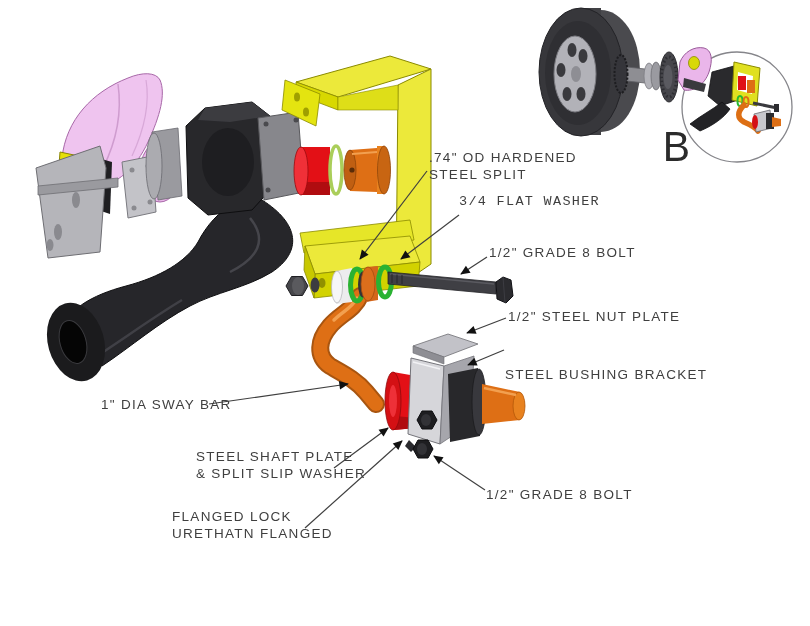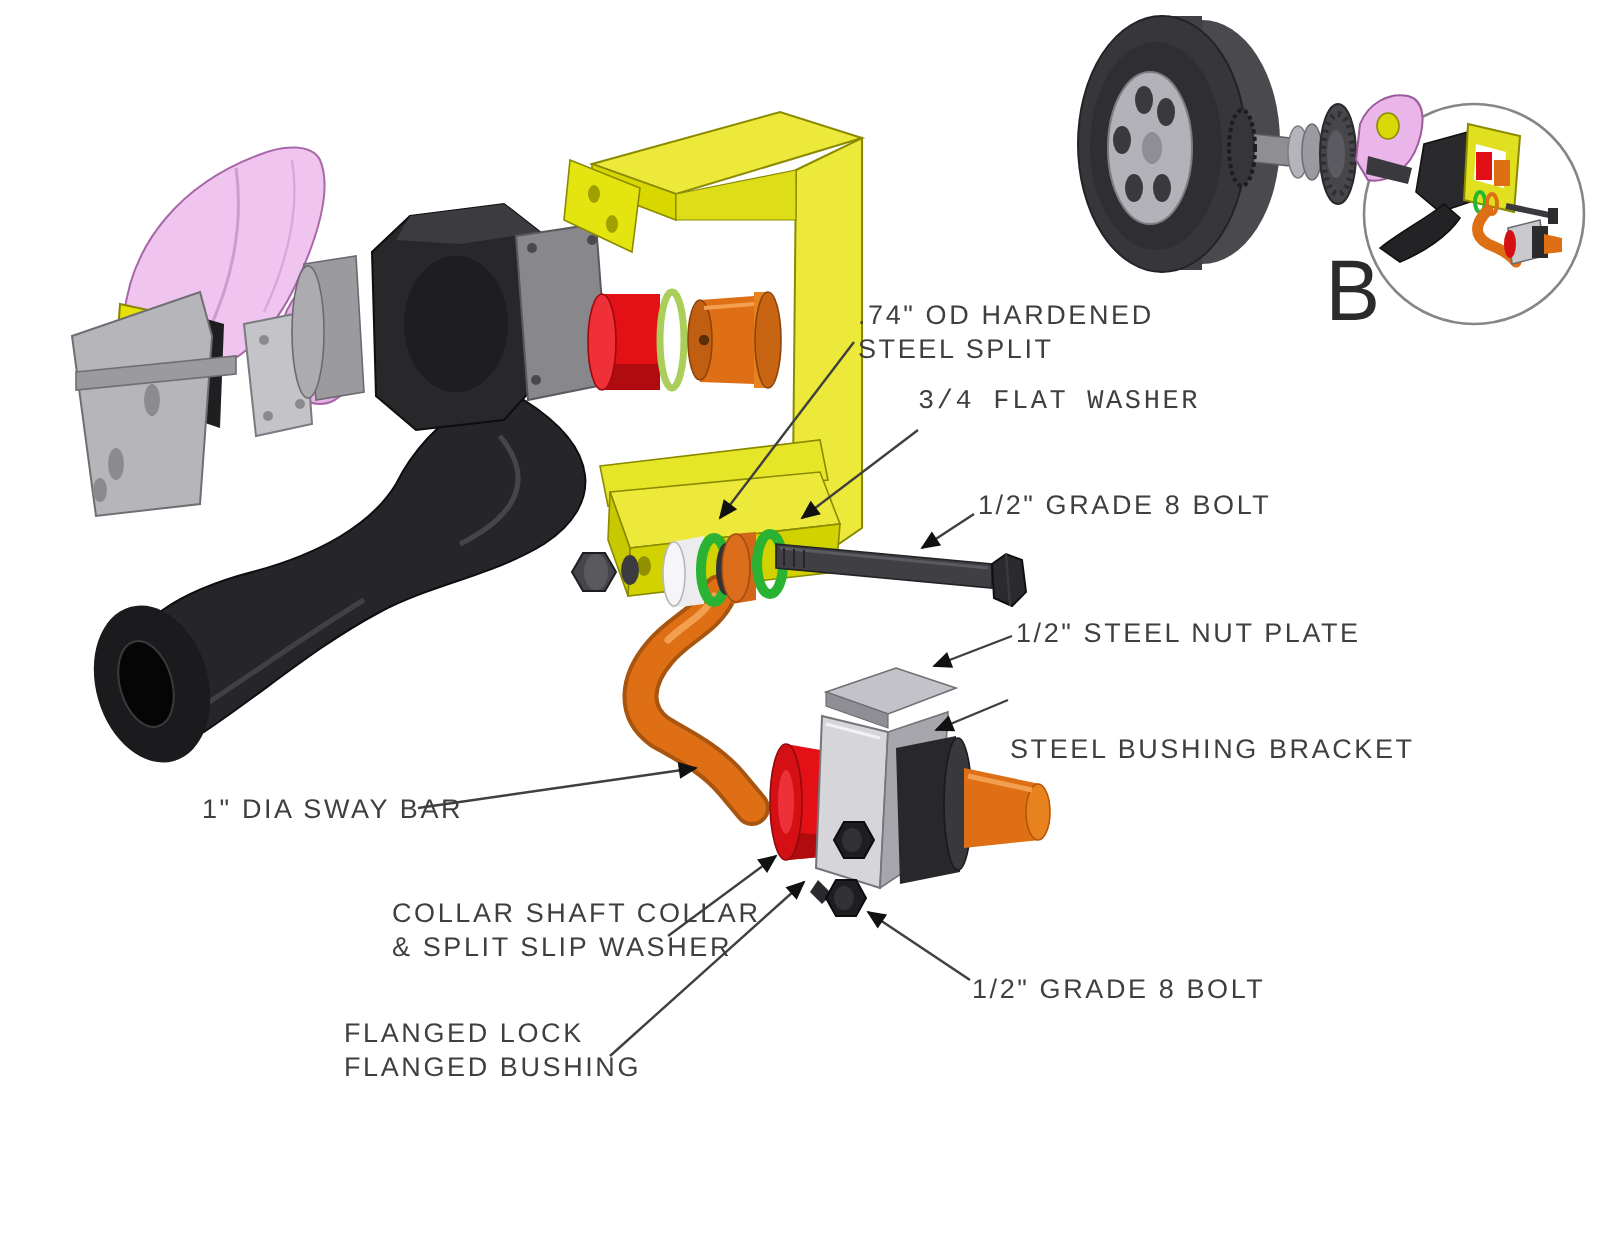--- a/index.html
+++ b/index.html
@@ -262,27 +262,27 @@
 
 <div class="callout" style="left:505px;top:353px;margin-top:13px;">
   <span>STEEL BUSHING BRACKET</span>
 </div>
 
 <div class="callout" style="left:101px;top:396px;">
   <span>1" DIA SWAY BAR</span>
 </div>
 
 <div class="callout" style="left:196px;top:448px;">
-  <span>COLLAR SHAFT COLLAR</span>
+  <span>STEEL SHAFT PLATE</span>
   <span>&amp; SPLIT SLIP WASHER</span>
 </div>
 
 <div class="callout" style="left:172px;top:508px;">
   <span>FLANGED LOCK</span>
-  <span>FLANGED BUSHING</span>
+  <span>URETHATN FLANGED</span>
 </div>
 
 <div class="callout" style="left:486px;top:486px;">
   <span>1/2" GRADE 8 BOLT</span>
 </div>
 
 <div class="view-letter" style="left:662px;top:122px;">B</div>
 
 </div>
 

